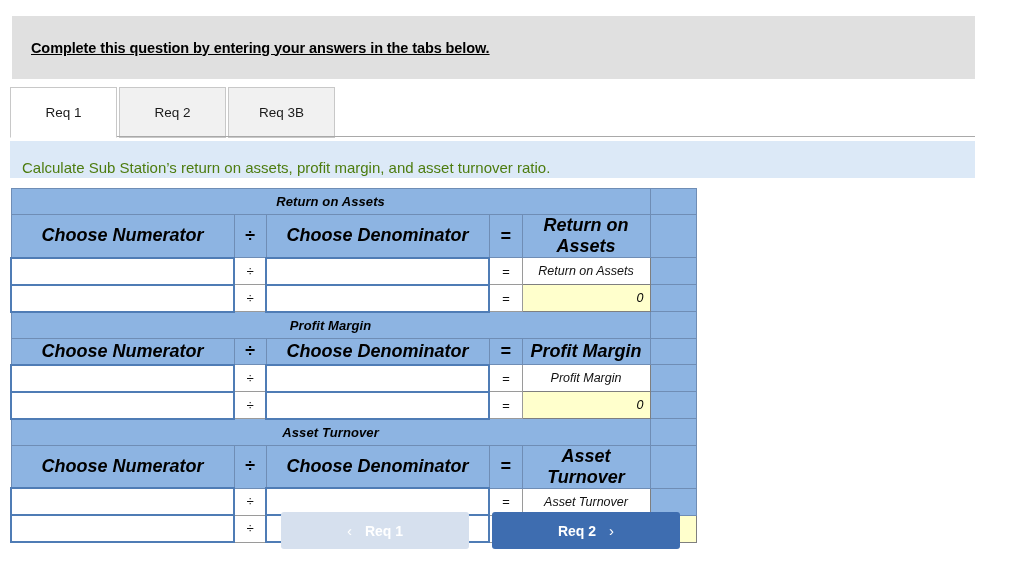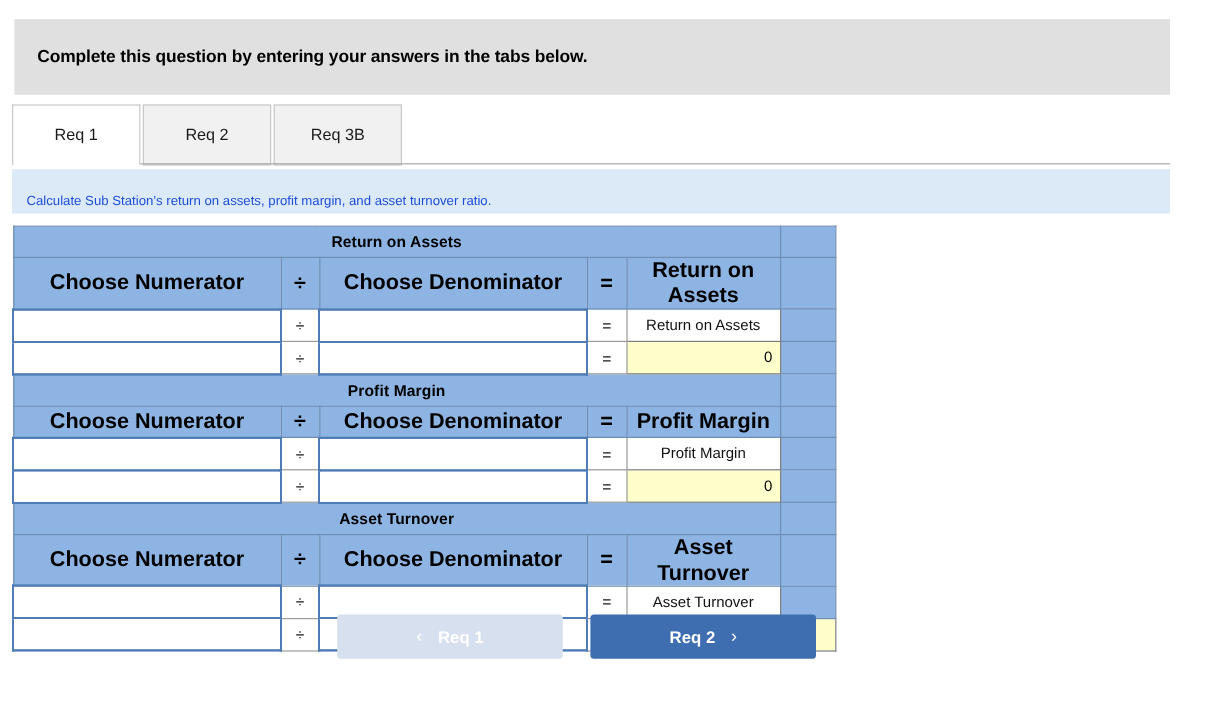--- a/index.html
+++ b/index.html
@@ -20,20 +20,21 @@
   
   .banner {
     position: absolute;
     left: 12px;
     top: 16px;
     width: 963px;
     height: 63px;
     background: #e0e0e0;
     display: flex;
     align-items: center;
+    text-decoration: underline;
   }
   .banner-text {
     margin-left: 19px;
     font-size: 14.5px;
     font-weight: bold;
     color: #000;
     letter-spacing: -0.1px;
   }
 
   
@@ -79,34 +80,35 @@
     left: 10px;
     top: 141px;
     width: 965px;
     height: 37px;
     background: #dce9f7;
     display: flex;
     align-items: center;
   }
   .subbar-text {
     margin-left: 12px;
-    font-size: 11px;
-    color: #1d4ed8;
+    font-size: 15px;
+    color: #4d7c0f;
     margin-top: 16px;
   }
 
   
   .sheet {
     position: absolute;
     left: 10px;
     top: 188px;
     width: 685px;
     border-collapse: collapse;
     table-layout: fixed;
     font-size: 12.5px;
+    font-style: italic;
   }
   .sheet td {
     border: 1px solid #6f8db5;
     padding: 0;
     height: 25px;
     background: #8db4e2;
     text-align: center;
     vertical-align: middle;
   }
   .sheet td.section-title {

